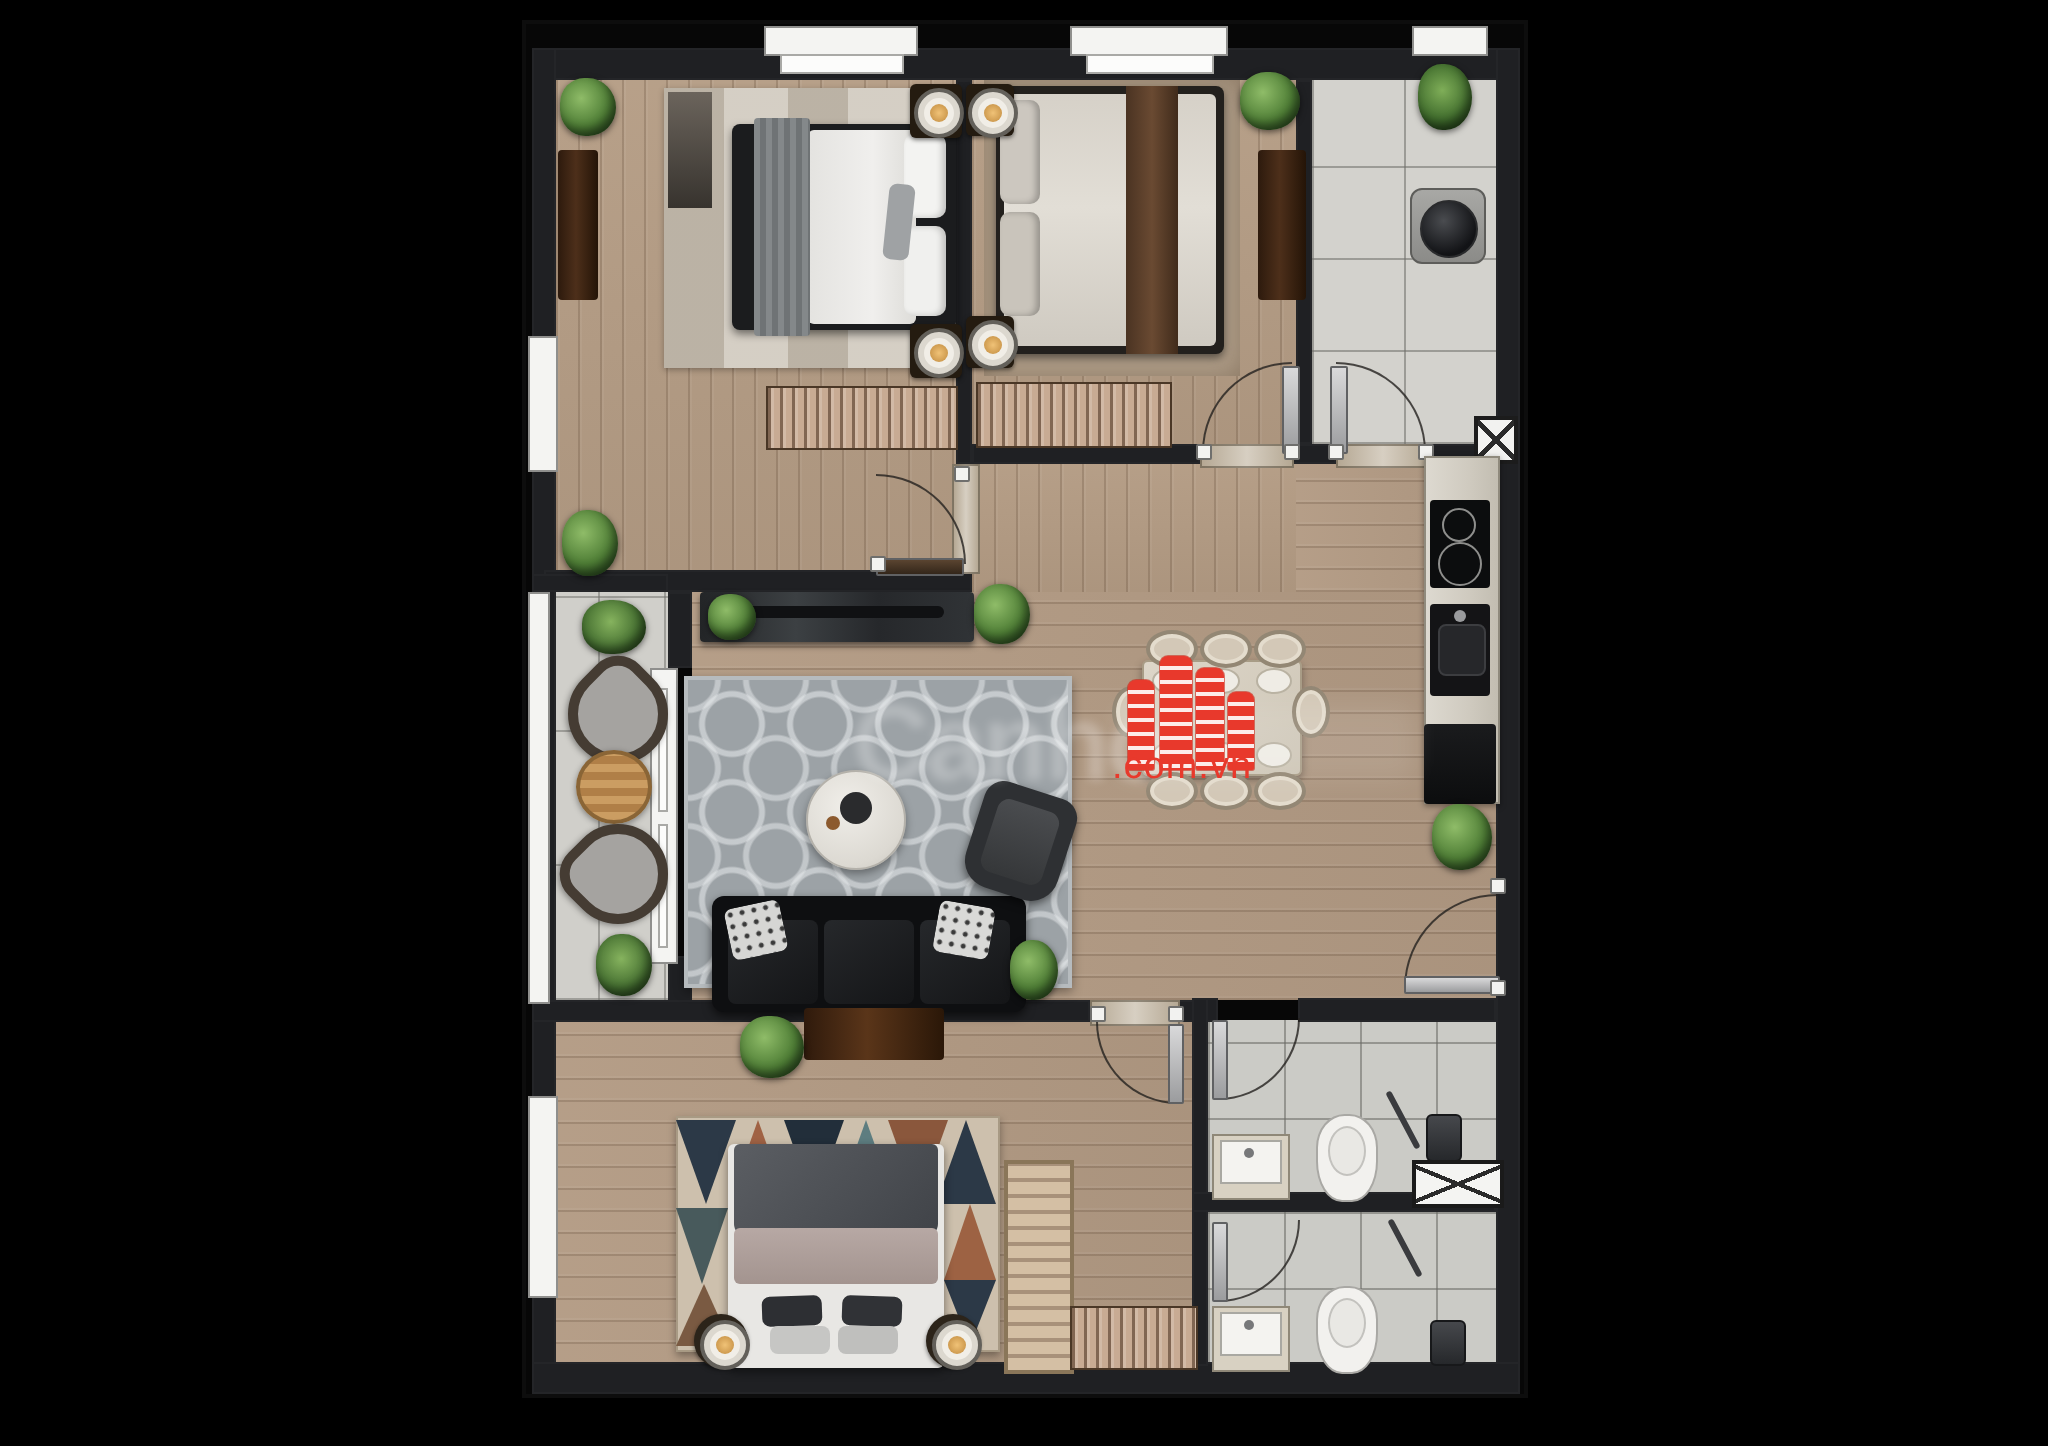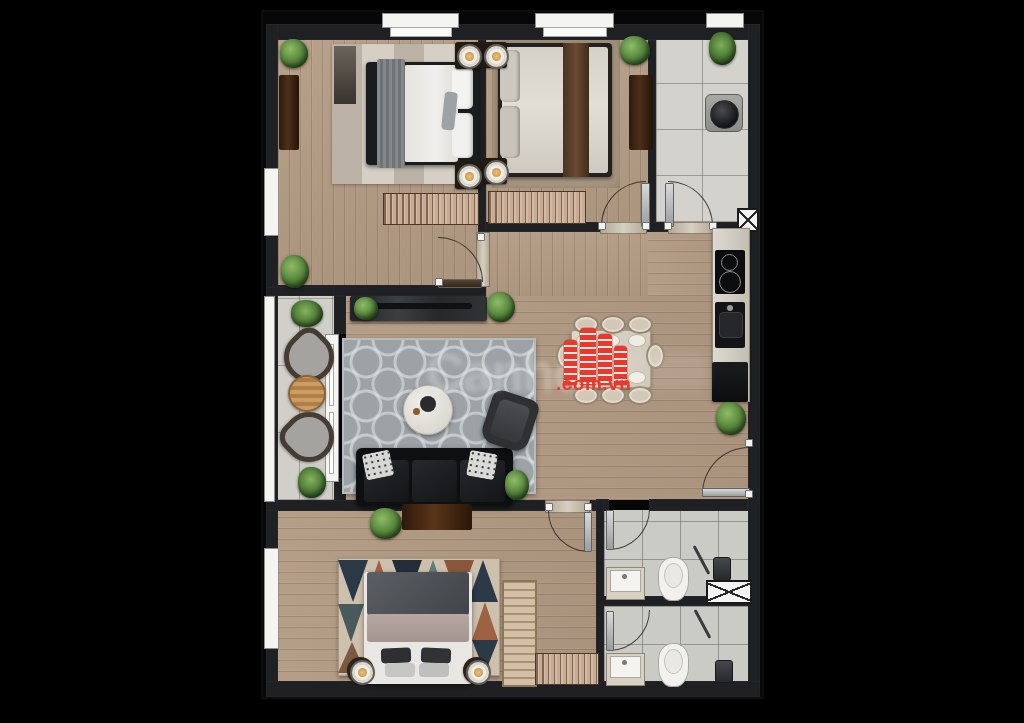--- a/index.html
+++ b/index.html
@@ -55,21 +55,21 @@
   .sinkb{position:absolute;background:#f4f3f0;border:1px solid #a9a8a2;}
   .shead{position:absolute;background:linear-gradient(#46484c,#26282b);border-radius:3px;border:1px solid #17181a;}
   .tri{position:absolute;}
   .down{clip-path:polygon(0 0,100% 0,50% 100%);}
   .up{clip-path:polygon(50% 0,100% 100%,0 100%);}
   .oval{position:absolute;background:#d3c8b7;border:2px solid #938774;border-radius:50%;box-shadow:inset 0 0 0 2px #e4dccd;}
   .plate{position:absolute;background:#efece5;border:1px solid #b9b2a2;border-radius:50%;}
   
   .wm-ghost{position:absolute;color:rgba(255,255,255,.26);font-weight:800;filter:blur(2.5px);letter-spacing:-2px;}
   .wm-main{position:absolute;color:#e8392c;font-weight:800;letter-spacing:-2.5px;text-shadow:0 0 1px rgba(180,20,10,.4);}
-  .wm-suffix{position:absolute;color:#e8392c;font-weight:700;letter-spacing:.5px;text-align:right;}
+  .wm-suffix{position:absolute;color:#e8392c;font-weight:400;letter-spacing:.5px;text-align:right;}
   .wm-bar{position:absolute;border-radius:4px 4px 1px 1px;
      background-image:repeating-linear-gradient(to bottom, #e8392c 0 5px, rgba(255,255,255,.9) 5px 7px);
      background-color:#e8392c;box-shadow:0 0 0 .5px rgba(200,40,25,.6);}
 </style>
 </head>
 <body>
 
 <div id="stage">
 
   <div class="abs plan-bg" style="left:263px;top:12px;width:499px;height:685px;"></div>

